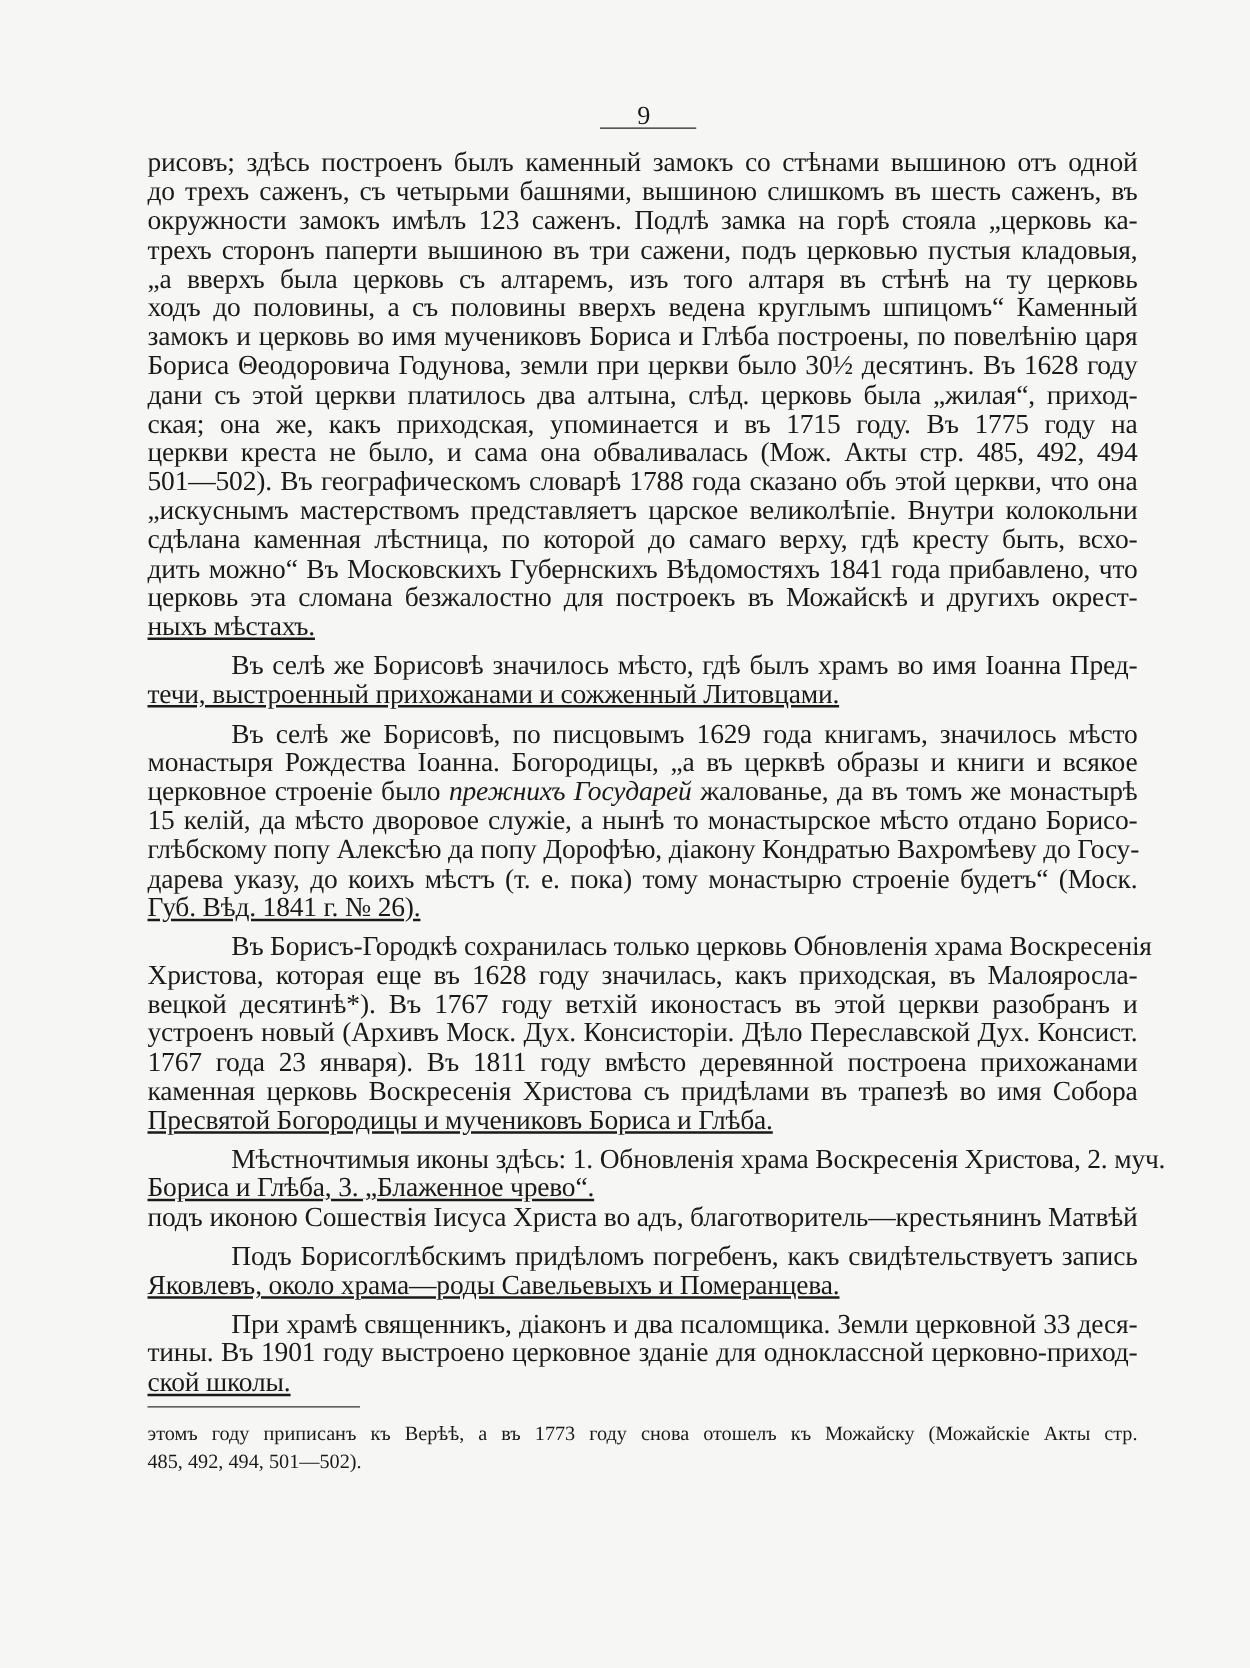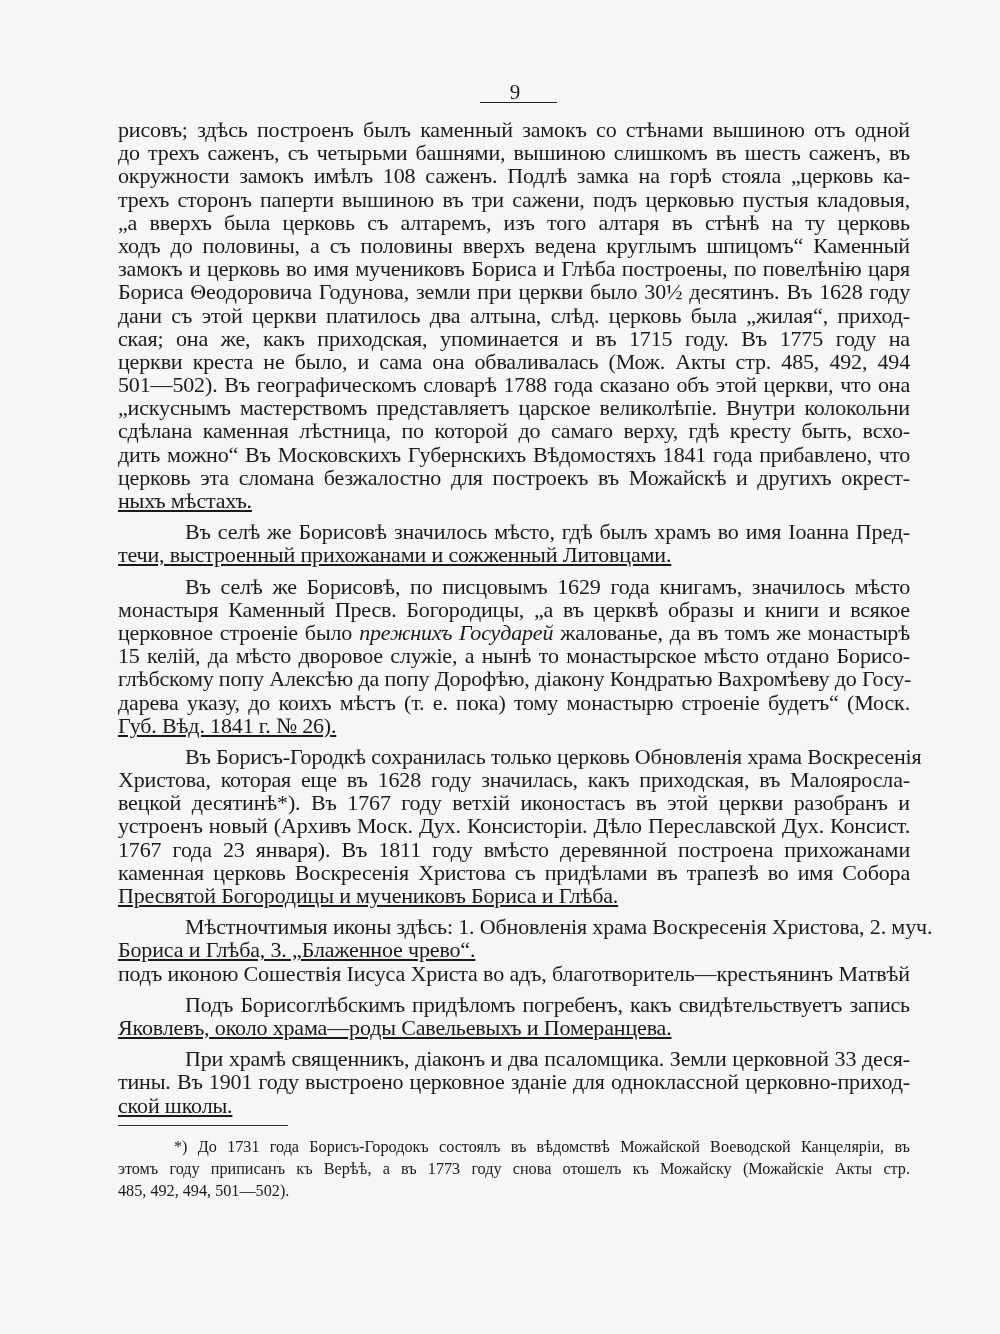--- a/index.html
+++ b/index.html
@@ -61,21 +61,21 @@
 <div class="page">
 
   <div class="page-number">9</div>
   <div class="page-number-rule"></div>
 
   <div class="body-text">
 
     <div>
       <div class="line">рисовъ; здѣсь построенъ былъ каменный замокъ со стѣнами вышиною отъ одной</div>
       <div class="line">до трехъ саженъ, съ четырьми башнями, вышиною слишкомъ въ шесть саженъ, въ</div>
-      <div class="line">окружности замокъ имѣлъ 108 саженъ. Подлѣ замка на горѣ стояла „церковь ка-</div>
+      <div class="line">окружности замокъ имѣлъ 123 саженъ. Подлѣ замка на горѣ стояла „церковь ка-</div>
       <div class="line">трехъ сторонъ паперти вышиною въ три сажени, подъ церковью пустыя кладовыя,</div>
       <div class="line">„а вверхъ была церковь съ алтаремъ, изъ того алтаря въ стѣнѣ на ту церковь</div>
       <div class="line">ходъ до половины, а съ половины вверхъ ведена круглымъ шпицомъ“ Каменный</div>
       <div class="line">замокъ и церковь во имя мучениковъ Бориса и Глѣба построены, по повелѣнію царя</div>
       <div class="line">Бориса Θеодоровича Годунова, земли при церкви было 30½ десятинъ. Въ 1628 году</div>
       <div class="line">дани съ этой церкви платилось два алтына, слѣд. церковь была „жилая“, приход-</div>
       <div class="line">ская; она же, какъ приходская, упоминается и въ 1715 году. Въ 1775 году на</div>
       <div class="line">церкви креста не было, и сама она обваливалась (Мож. Акты стр. 485, 492, 494</div>
       <div class="line">501—502). Въ географическомъ словарѣ 1788 года сказано объ этой церкви, что она</div>
       <div class="line">„искуснымъ мастерствомъ представляетъ царское великолѣпіе. Внутри колокольни</div>
@@ -85,21 +85,21 @@
       <div class="line last">ныхъ мѣстахъ.</div>
     </div>
 
     <div>
       <div class="line indent gap">Въ селѣ же Борисовѣ значилось мѣсто, гдѣ былъ храмъ во имя Іоанна Пред-</div>
       <div class="line last">течи, выстроенный прихожанами и сожженный Литовцами.</div>
     </div>
 
     <div>
       <div class="line indent gap">Въ селѣ же Борисовѣ, по писцовымъ 1629 года книгамъ, значилось мѣсто</div>
-      <div class="line">монастыря Каменный Пресв. Богородицы, „а въ церквѣ образы и книги и всякое</div>
+      <div class="line">монастыря Рождества Іоанна. Богородицы, „а въ церквѣ образы и книги и всякое</div>
       <div class="line"><span>церковное строеніе было</span> <span class="it">прежнихъ Государей</span> <span>жалованье, да въ томъ же монастырѣ</span></div>
       <div class="line">15 келій, да мѣсто дворовое служіе, а нынѣ то монастырское мѣсто отдано Борисо-</div>
       <div class="line">глѣбскому попу Алексѣю да попу Дорофѣю, діакону Кондратью Вахромѣеву до Госу-</div>
       <div class="line">дарева указу, до коихъ мѣстъ (т. е. пока) тому монастырю строеніе будетъ“ (Моск.</div>
       <div class="line last">Губ. Вѣд. 1841 г. № 26).</div>
     </div>
 
     <div>
       <div class="line indent gap">Въ Борисъ-Городкѣ сохранилась только церковь Обновленія храма Воскресенія</div>
       <div class="line">Христова, которая еще въ 1628 году значилась, какъ приходская, въ Малояросла-</div>
@@ -125,18 +125,17 @@
       <div class="line indent gap">При храмѣ священникъ, діаконъ и два псаломщика. Земли церковной 33 деся-</div>
       <div class="line">тины. Въ 1901 году выстроено церковное зданіе для одноклассной церковно-приход-</div>
       <div class="line last">ской школы.</div>
     </div>
 
   </div>
 
   <div class="footnote-rule"></div>
 
   <div class="footnote">
-    <div class="fline indent">*) До 1731 года Борисъ-Городокъ состоялъ въ вѣдомствѣ Можайской Воеводской Канцеляріи, въ</div>
     <div class="fline">этомъ году приписанъ къ Верѣѣ, а въ 1773 году снова отошелъ къ Можайску (Можайскіе Акты стр.</div>
     <div class="fline last">485, 492, 494, 501—502).</div>
   </div>
 
 </div>
 
 </body></html>

